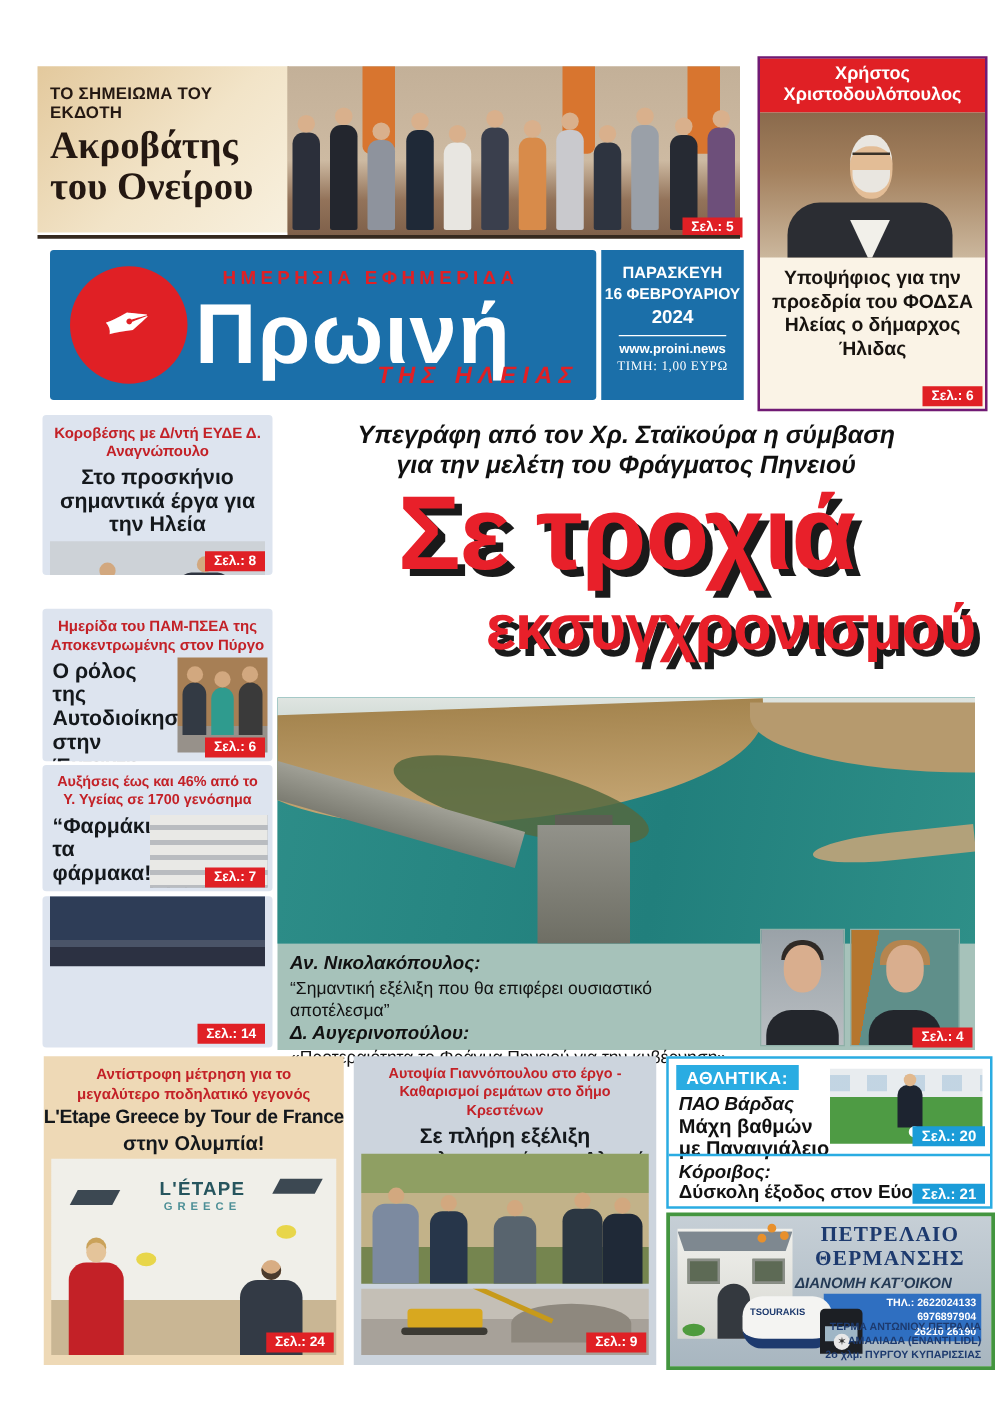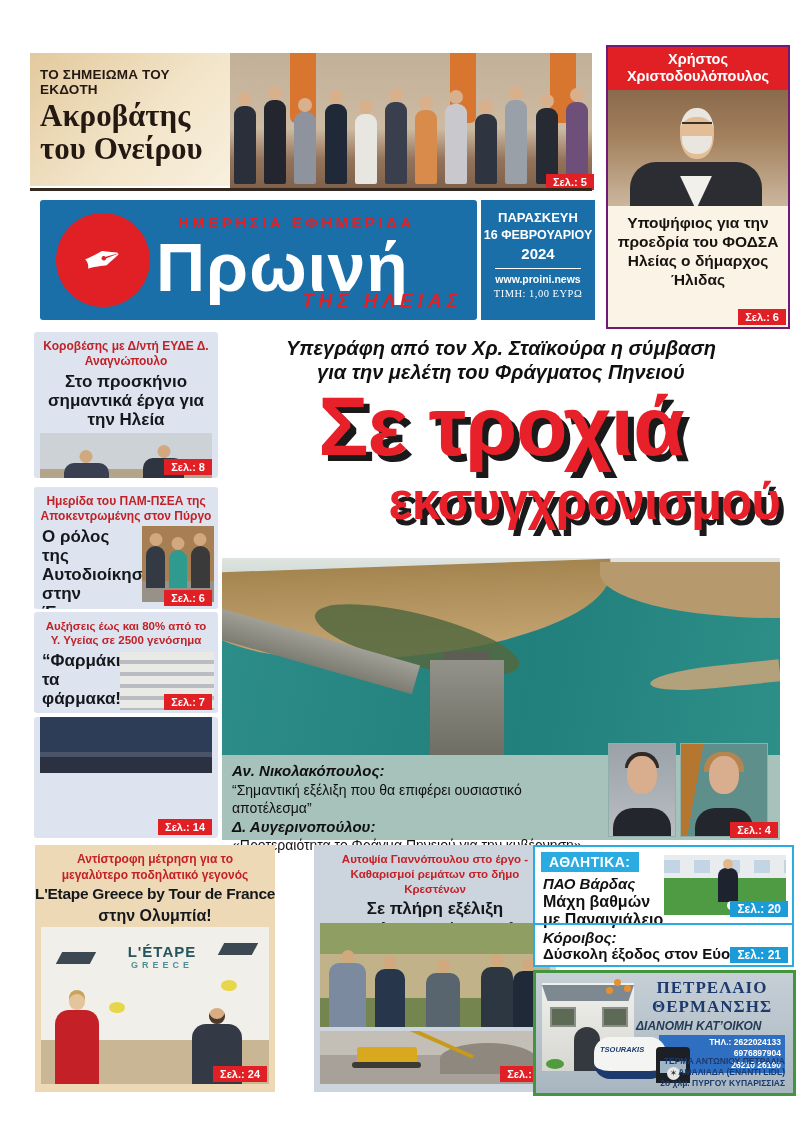--- a/index.html
+++ b/index.html
@@ -132,21 +132,21 @@
   .etape-dash{position:absolute;width:34px;height:12px;background:#3c4852;transform:skewX(-28deg);}
   .etape-lemon{position:absolute;width:16px;height:11px;background:#e8d64a;border-radius:50%;}
   .etape-woman{position:absolute;left:6%;bottom:-4px;width:44px;height:78px;border-radius:14px 14px 0 0;
       background:#c32127;}
   .etape-woman:before{content:"";position:absolute;top:-16px;left:14px;width:16px;height:16px;
       border-radius:50%;background:#e4c49a;box-shadow:0 -4px 0 #caa25a;}
   .etape-man{position:absolute;right:12%;bottom:-4px;width:50px;height:64px;border-radius:14px 14px 0 0;
       background:#333a45;}
   .etape-man:before{content:"";position:absolute;top:-16px;left:17px;width:16px;height:16px;
       border-radius:50%;background:#d8ad83;box-shadow:inset 0 -5px 0 #4a3a2c;}
-  .alf-box{left:283px;top:845px;width:242px;height:247px;background:#ccd4dd;overflow:hidden;margin-left:31px;}
+  .alf-box{left:283px;top:845px;width:242px;height:247px;background:#ccd4dd;overflow:hidden;}
   .alf-photo1{position:absolute;left:6px;right:6px;top:78px;height:104px;overflow:hidden;
       background:linear-gradient(180deg,#8f9f63 0 30%,#c2b289 30% 72%,#75854f 72% 100%);}
   .alf-photo2{position:absolute;left:6px;right:6px;top:186px;bottom:8px;overflow:hidden;
       background:linear-gradient(180deg,#c4bfb6 0 45%,#a7a199 45% 100%);}
   .exc-body{position:absolute;left:16%;top:30%;width:26%;height:30%;background:#d8a81f;border-radius:3px;}
   .exc-arm{position:absolute;left:38%;top:18%;width:30%;height:8%;background:#c79a1b;
       transform:rotate(24deg);}
   .exc-track{position:absolute;left:14%;top:58%;width:30%;height:12%;background:#3c3a34;border-radius:6px;}
   .rubble{position:absolute;right:6%;top:22%;width:42%;height:60%;background:#8e887e;
       border-radius:50% 50% 0 0;}
@@ -186,21 +186,21 @@
       color:#1d3a6e;line-height:1.1;}
   .ad-sub{position:absolute;left:100px;top:46px;width:152px;font-weight:bold;
       font-style:italic;font-size:12px;color:#243a55;}
   .ad-phones{position:absolute;right:8px;top:62px;width:118px;background:#2f6fc1;color:#fff;
       font-weight:bold;font-size:8.5px;text-align:right;padding:2px 4px;line-height:1.35;}
   .ad-addr{position:absolute;right:8px;bottom:4px;width:150px;text-align:right;font-weight:bold;
       font-size:8.5px;color:#1d3a6e;line-height:1.3;}
   .ad-truck{position:absolute;left:58px;bottom:4px;width:96px;height:52px;}
   .truck-tank{position:absolute;left:0;top:0;width:72px;height:34px;background:#f4f4f2;
       border-radius:16px;border-bottom:8px solid #1d3a6e;}
-  .truck-brand{position:absolute;left:6px;top:8px;font-weight:bold;font-size:7.5px;color:#1d3a6e;font-style:italic;}
+  .truck-brand{position:absolute;left:6px;top:8px;font-weight:bold;font-size:7.5px;color:#1d3a6e;}
   .truck-cab{position:absolute;right:0;top:10px;width:34px;height:36px;background:#1c1f24;
       border-radius:4px 4px 0 0;}
   .truck-glass{position:absolute;right:4px;top:14px;width:26px;height:12px;background:#9fb6c6;}
   .truck-star{position:absolute;right:10px;top:30px;width:13px;height:13px;border-radius:50%;
       background:#e8e8e8;color:#333;font-size:9px;line-height:13px;text-align:center;}
 </style>
 </head>
 <body>
 
 <div class="page">
@@ -301,21 +301,21 @@
       <div class="hs-body"></div>
     </div>
     <div class="headshot hs-woman">
       <div class="hs-hair blond"></div>
       <div class="hs-face"></div>
       <div class="hs-body"></div>
     </div>
     <span class="pagelabel" style="right:2px;bottom:2px">Σελ.: 4</span>
   </div>
 
-  <div class="abs side-card" style="top:332px;height:146px">
+  <div class="abs side-card" style="top:332px;height:128px">
     <div class="side-kicker">Κοροβέσης με Δ/ντή ΕΥΔΕ Δ. Αναγνώπουλο</div>
     <div class="side-title">Στο προσκήνιο σημαντικά έργα για την Ηλεία</div>
     <div class="side-photo art-office">
       <div class="fig" style="left:14%;bottom:0;width:26%;height:52%;background:#3a3f52"></div>
       <div class="fig" style="right:16%;bottom:0;width:24%;height:60%;background:#2e3440"></div>
     </div>
     <span class="pagelabel" style="right:6px;bottom:3px">Σελ.: 8</span>
   </div>
 
   <div class="abs side-card" style="top:487px;height:122px">
@@ -325,21 +325,21 @@
       <div class="side-photo art-trio" style="width:76px;margin:0 4px 0 0">
         <div class="fig" style="left:6%;bottom:18%;width:26%;height:56%;background:#333a44"></div>
         <div class="fig" style="left:38%;bottom:18%;width:24%;height:50%;background:#2f9b8e"></div>
         <div class="fig" style="right:6%;bottom:18%;width:26%;height:56%;background:#3a3a3a"></div>
       </div>
     </div>
     <span class="pagelabel" style="right:6px;bottom:3px">Σελ.: 6</span>
   </div>
 
   <div class="abs side-card" style="top:612px;height:101px">
-    <div class="side-kicker" style="font-size:11.5px">Αυξήσεις έως και 80% από το Υ. Υγείας σε 2500 γενόσημα</div>
+    <div class="side-kicker" style="font-size:11.5px">Αυξήσεις έως και 46% από το Υ. Υγείας σε 1700 γενόσημα</div>
     <div class="card-flex">
       <div class="side-title left" style="width:74px">“Φαρμάκι” τα φάρμακα!</div>
       <div class="side-photo art-meds" style="width:98px;margin:2px 4px 0 0"></div>
     </div>
     <span class="pagelabel" style="right:6px;bottom:3px">Σελ.: 7</span>
   </div>
 
   <div class="abs side-card" style="top:717px;height:121px">
     <div class="side-photo art-panel">
       

